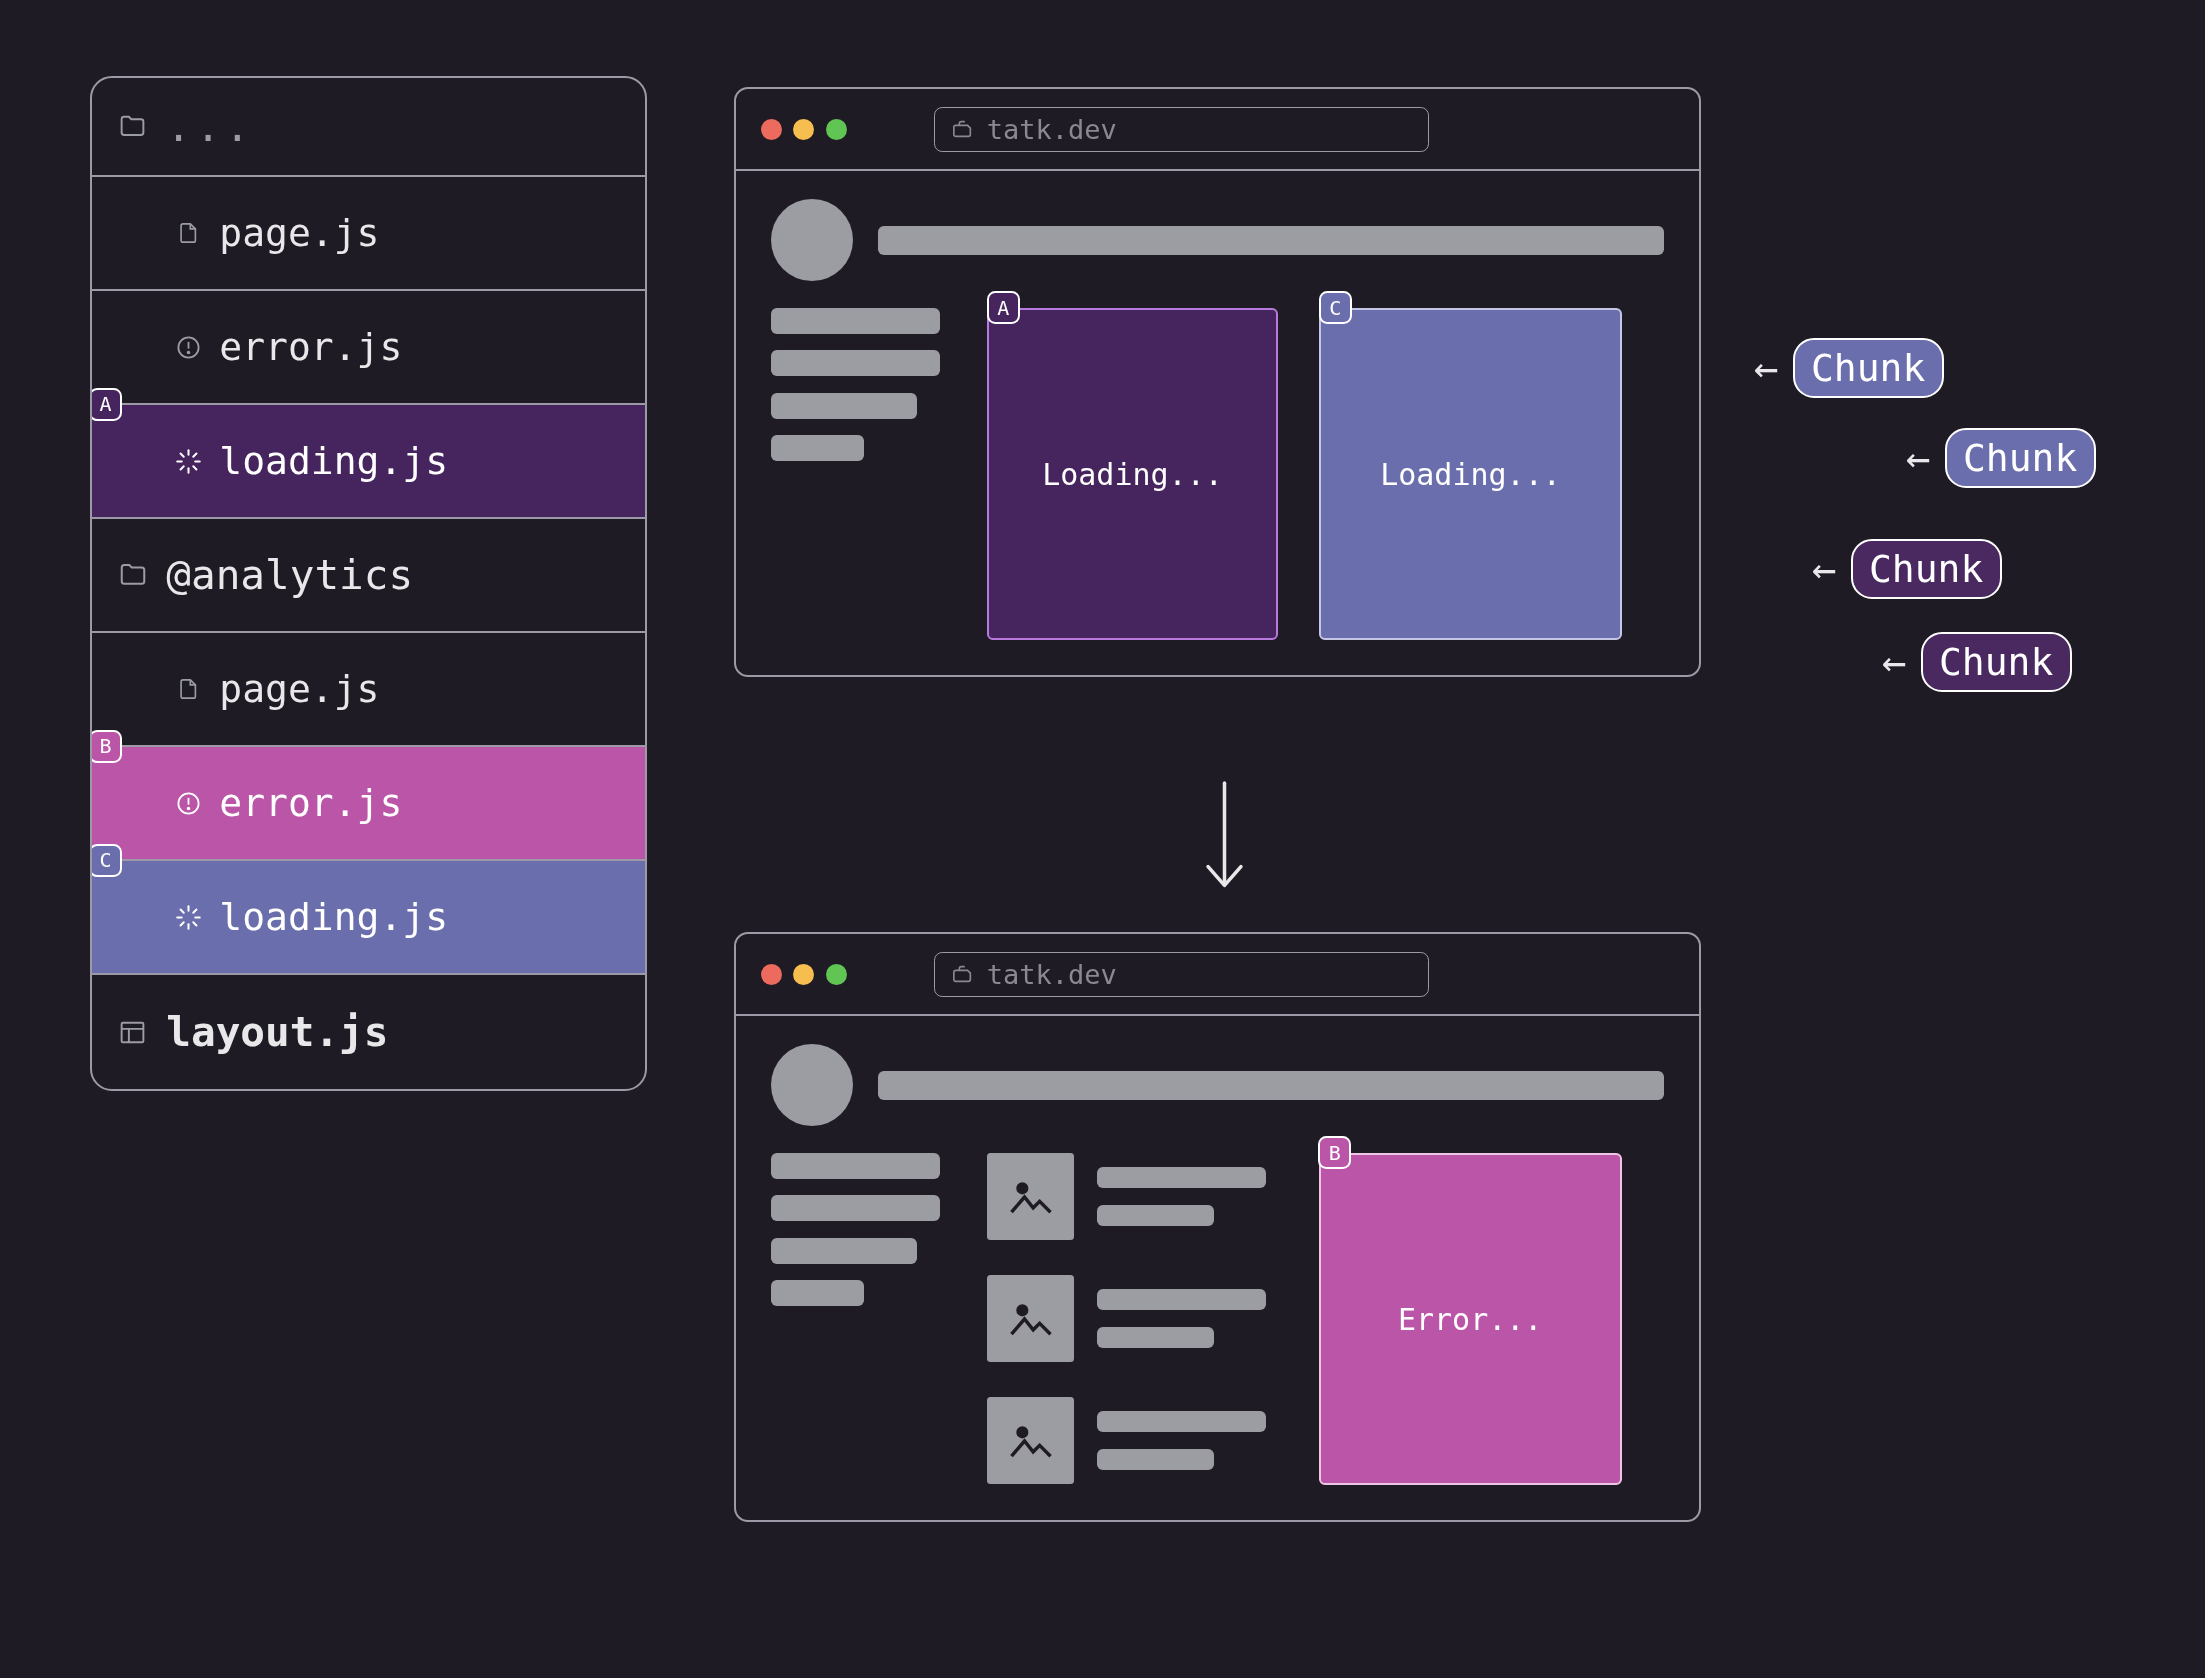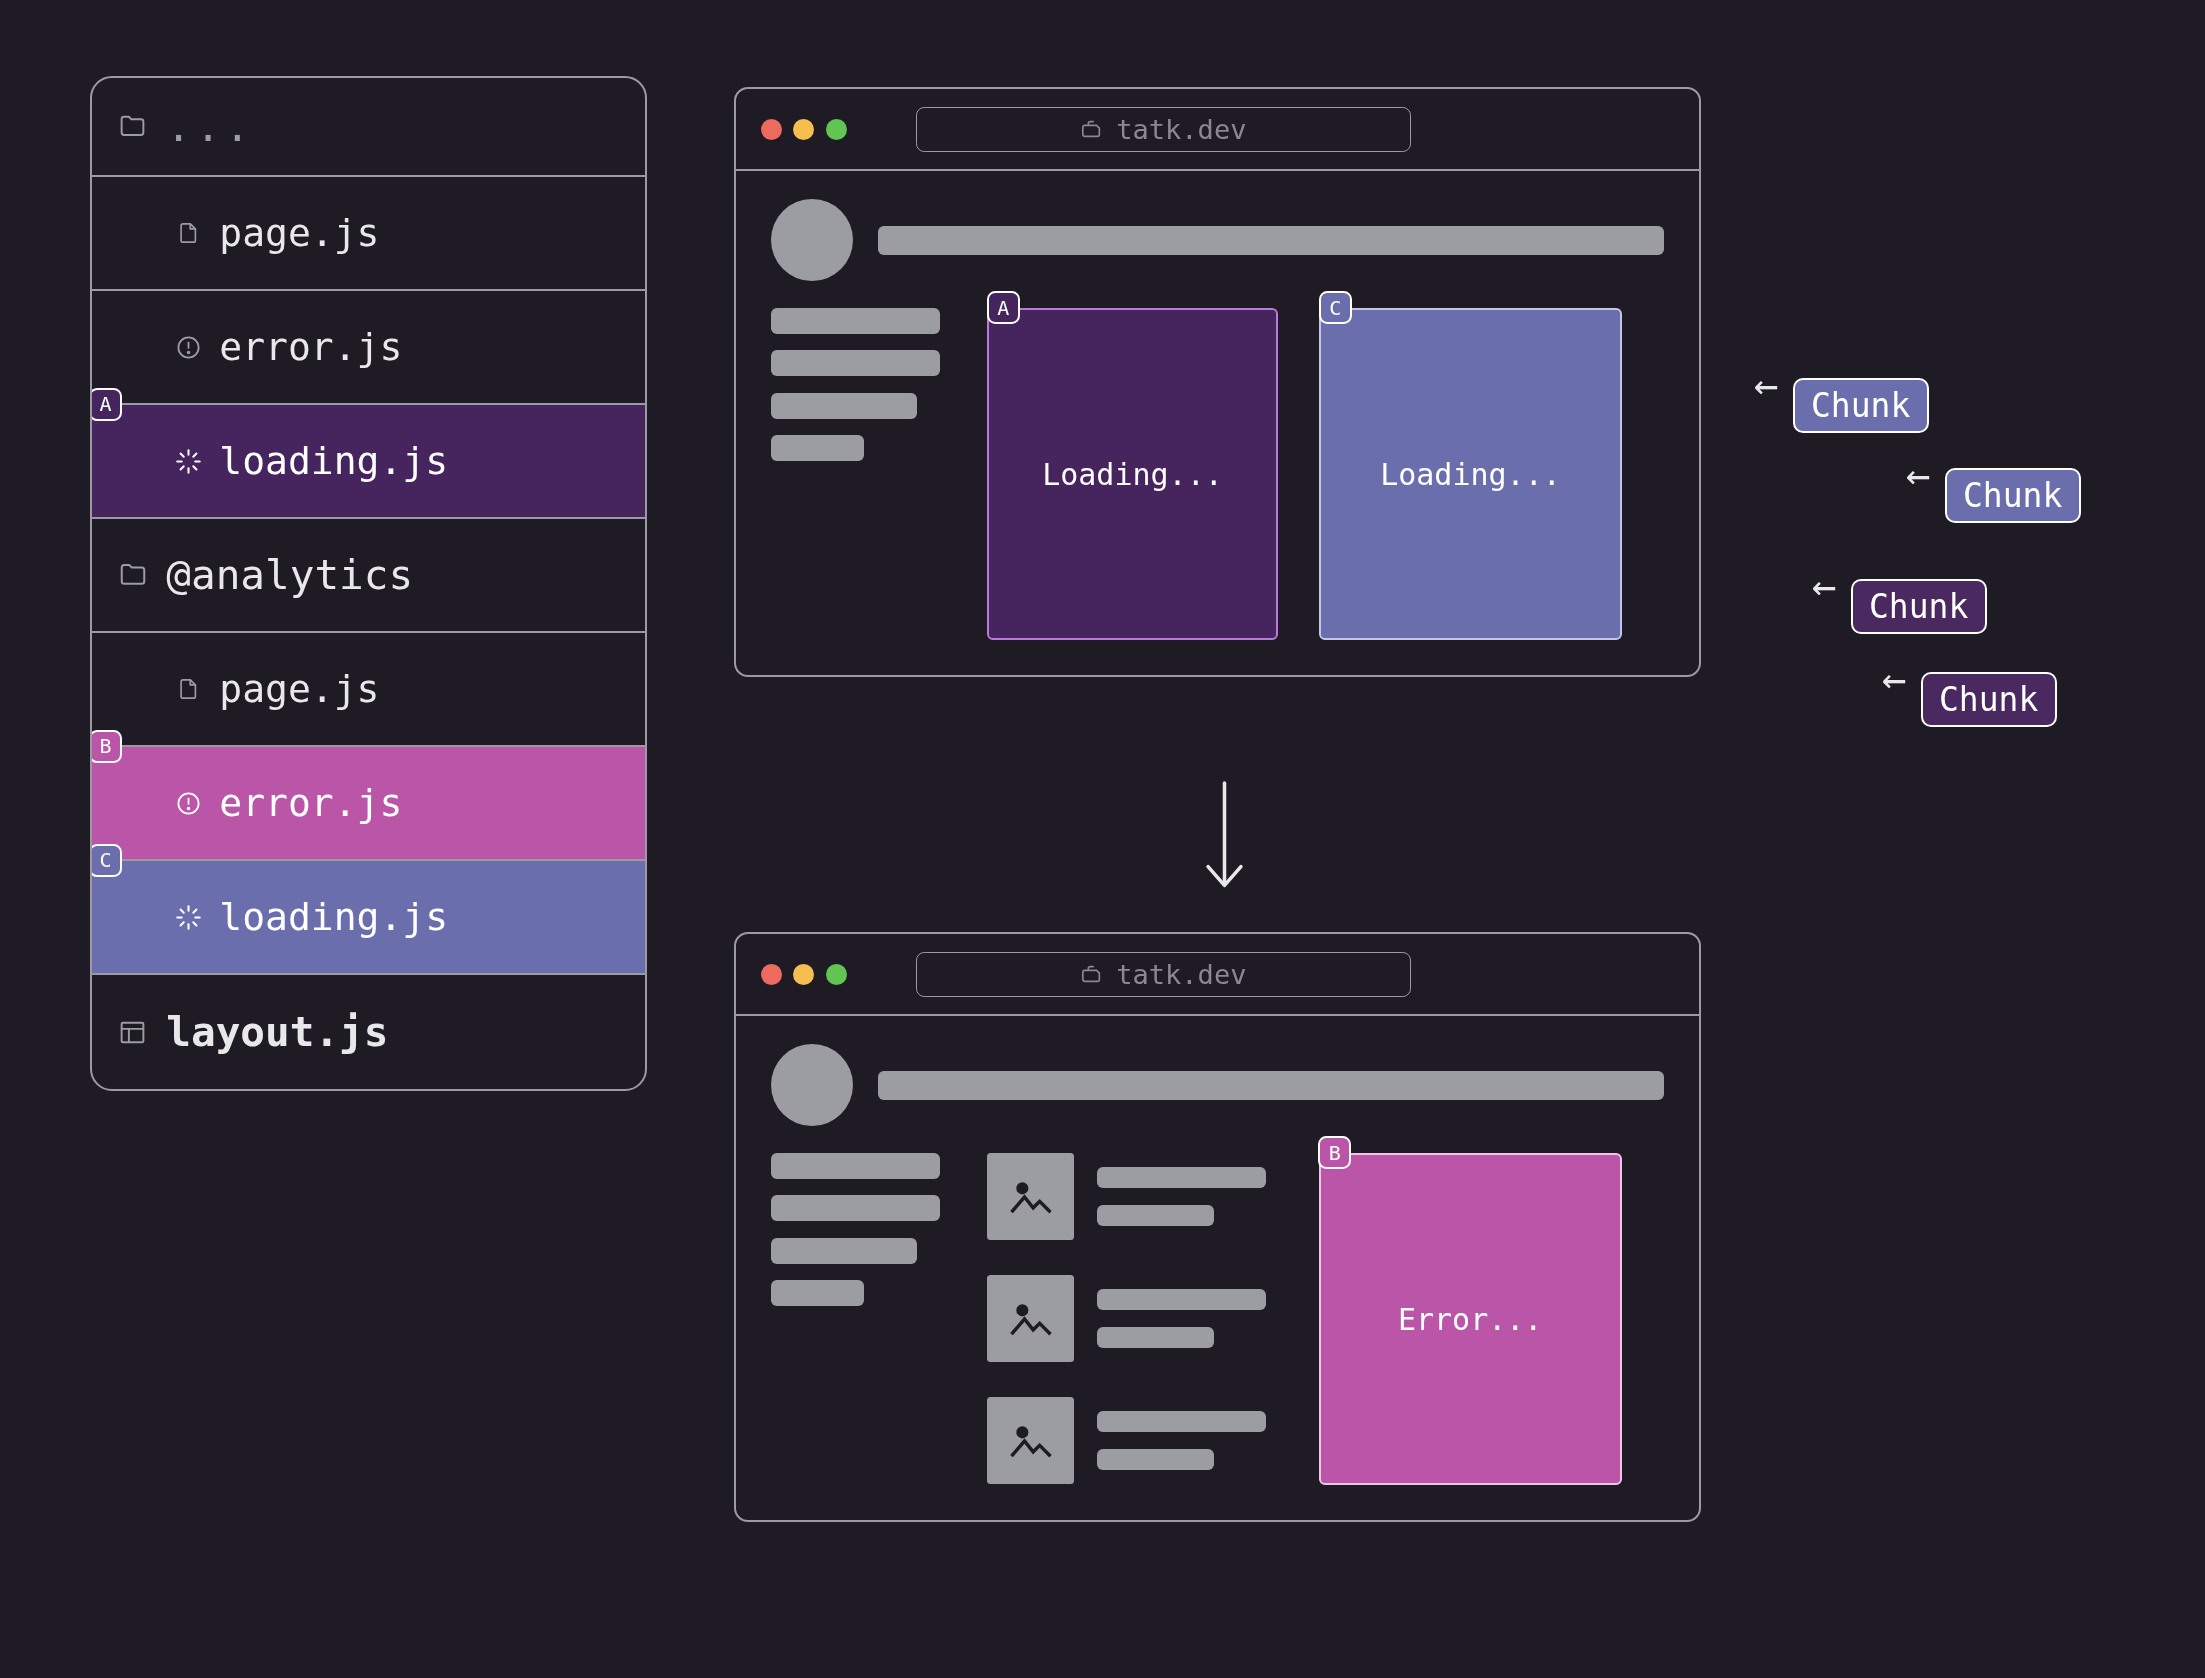--- a/index.html
+++ b/index.html
@@ -108,27 +108,26 @@
     gap:17.5px;
   }
   .traffic{display:flex;gap:11.7px;}
   .traffic span{width:21px;height:21px;border-radius:50%;}
   .tl-red{background:#ed6a5e;}
   .tl-yellow{background:#f5be4f;}
   .tl-green{background:#61c554;}
 
   .addr{
     height:45px; flex:0 0 auto;
-    margin-left:52px;
+    margin-left:70px;
     border:1.7px solid var(--line);border-radius:8.2px;
     display:flex;align-items:center;gap:13px;
     padding:0 16.3px;color:var(--muted);
     font-size:27px;
     width:495px;
-    justify-content:center;
   }
 
   .browser-body{padding:28px 35px 35px 35px;}
 
   .hero{display:flex;align-items:center;gap:24.5px;margin-bottom:27px;}
   .avatar{width:82px;height:82px;border-radius:50%;background:var(--grey);}
   .titlebar{flex:1;height:29px;border-radius:5.8px;background:var(--grey);}
 
   .cols{display:flex;gap:41px;}
 
@@ -167,23 +166,23 @@
 
   
   
   
   .chunk{
     position:absolute;
     display:flex;align-items:center;gap:14px;
   }
   .chunk .arrow{font-size:41px;color:var(--ink);}
   .chunk .tag{
-    border:2.3px solid #fff;border-radius:10px;
+    border:2.3px solid #fff;border-radius:21px;
     padding:5.8px 16.3px;
-    font-size:33px;color:#fff;margin-top:40px;
+    font-size:38px;color:#fff;
   }
   .chunk.indigo .tag{background:var(--chunk-indigo-bg);}
   .chunk.purple .tag{background:var(--chunk-purple-bg);}
 
   
   .flowarrow{
     position:absolute;
     left:1201px; top:775px;
     color:var(--ink);
   }

